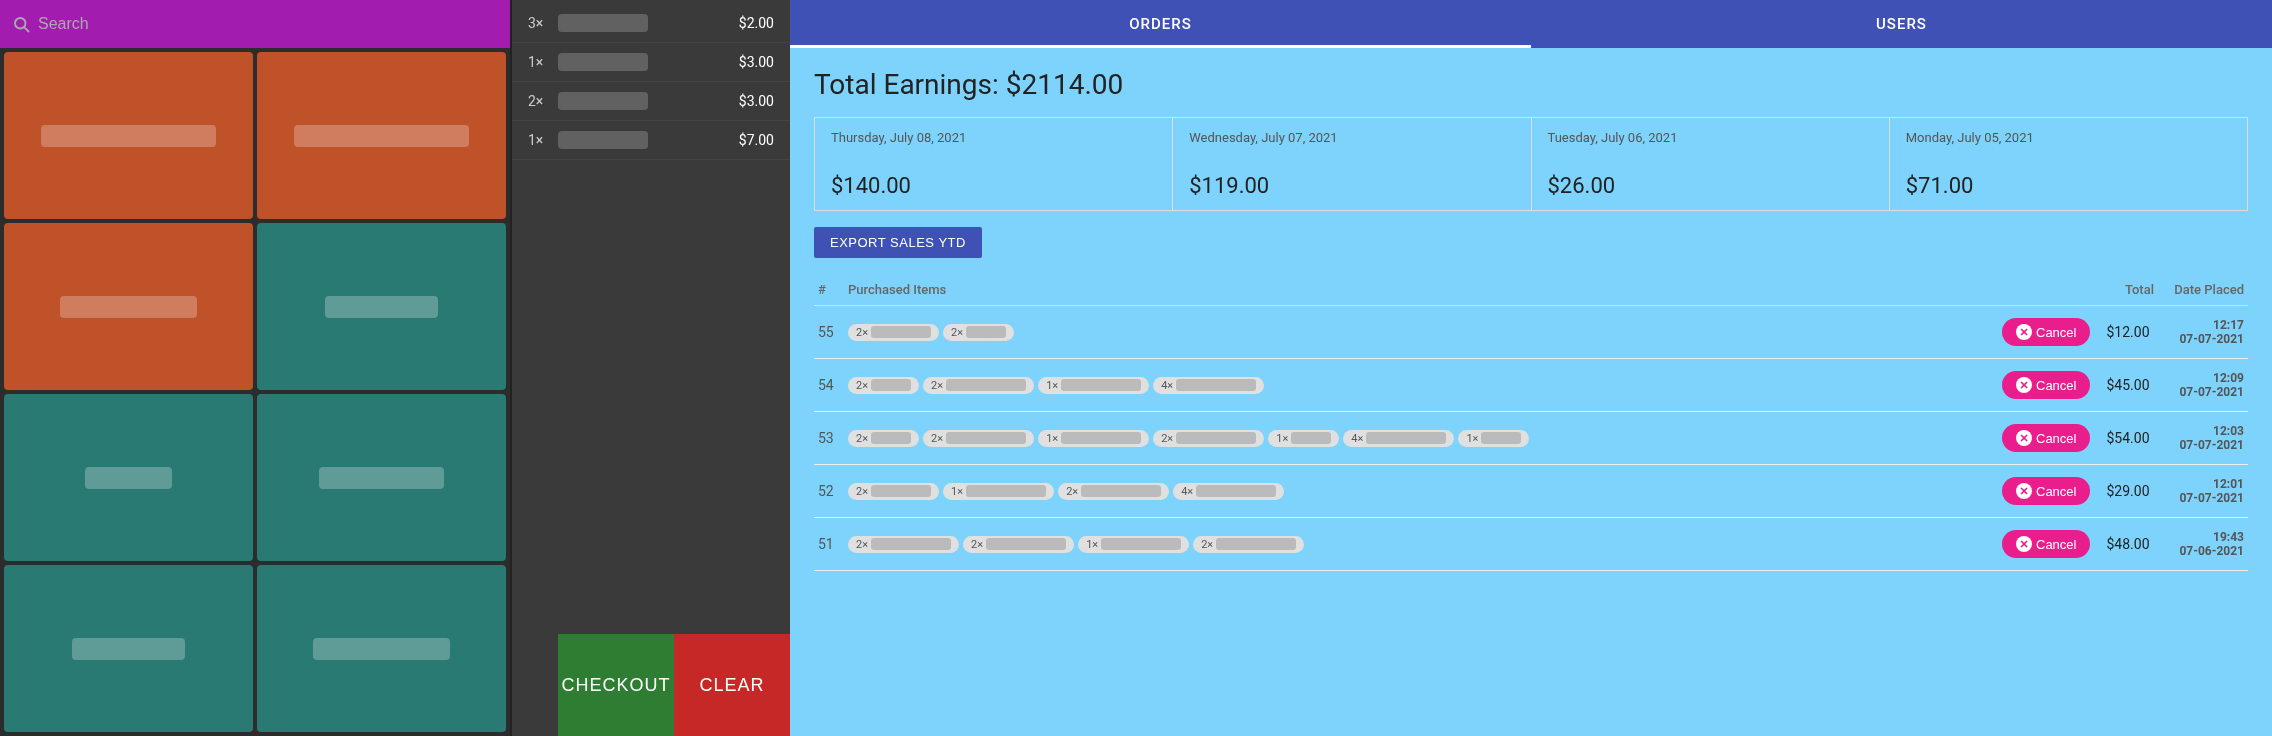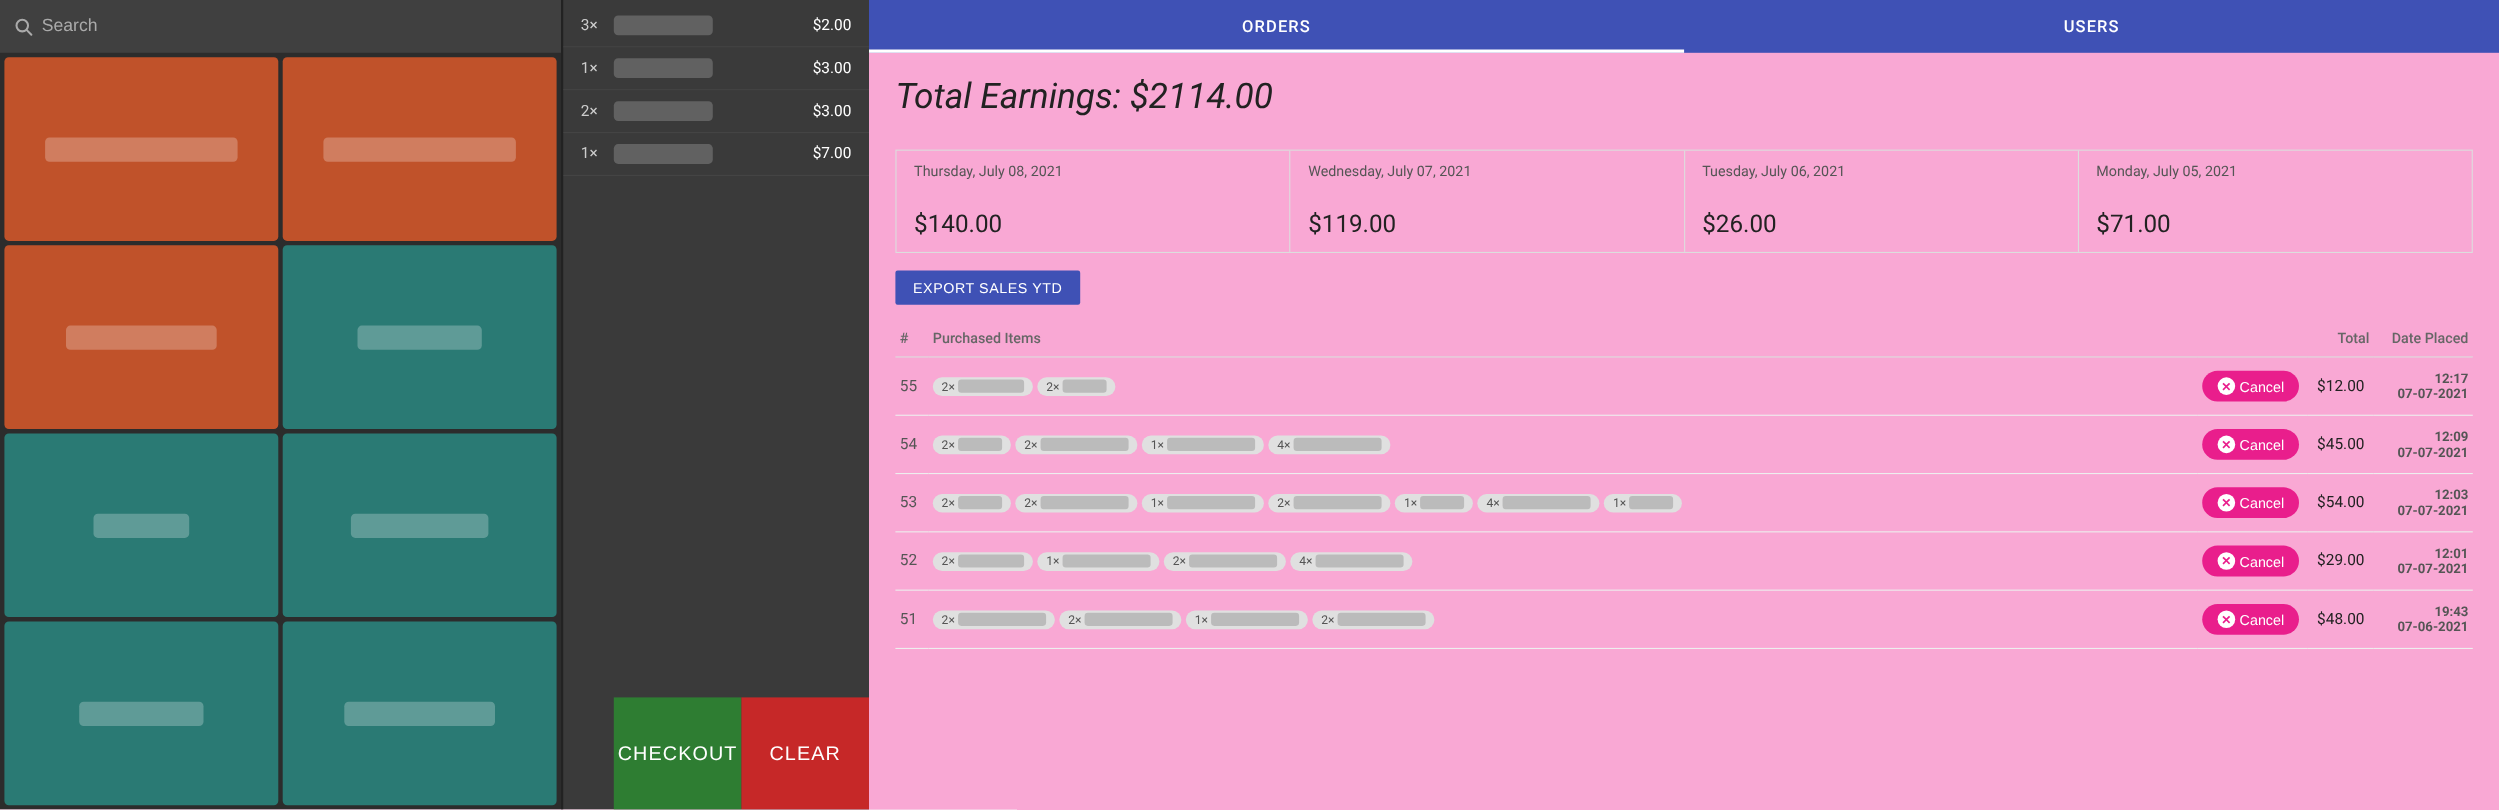--- a/index.html
+++ b/index.html
@@ -9,21 +9,21 @@
     #pos-panel {
       width: 510px;
       background: #2c2c2c;
       display: flex;
       flex-direction: column;
       height: 736px;
       flex-shrink: 0;
     }
 
     #search-bar {
-      background: #404040;
+      background: #a21caf;
       padding: 8px 12px;
       display: flex;
       align-items: center;
       gap: 8px;
       height: 48px;
     }
 
     #search-bar input {
       background: transparent;
       border: none;
@@ -145,21 +145,21 @@
       border: none;
       font-size: 18px;
       font-weight: 500;
       letter-spacing: 1px;
       cursor: pointer;
     }
 
     
     #orders-panel {
       flex: 1;
-      background: #f9a8d4;
+      background: #7dd3fc;
       display: flex;
       flex-direction: column;
       height: 736px;
       overflow: hidden;
     }
 
     #orders-tabs {
       display: flex;
       background: #3f51b5;
       height: 48px;
@@ -188,25 +188,24 @@
       background: #fff;
     }
 
     #orders-content {
       flex: 1;
       overflow-y: auto;
       padding: 20px 24px;
     }
 
     #total-earnings {
-      font-size: 32px;
+      font-size: 28px;
       font-weight: 400;
       color: #222;
-      margin-bottom: 30px;
-      font-style: italic;
+      margin-bottom: 16px;
     }
 
     #date-cards {
       display: flex;
       gap: 0;
       margin-bottom: 16px;
       border: 1px solid #ddd;
     }
 
     .date-card {

